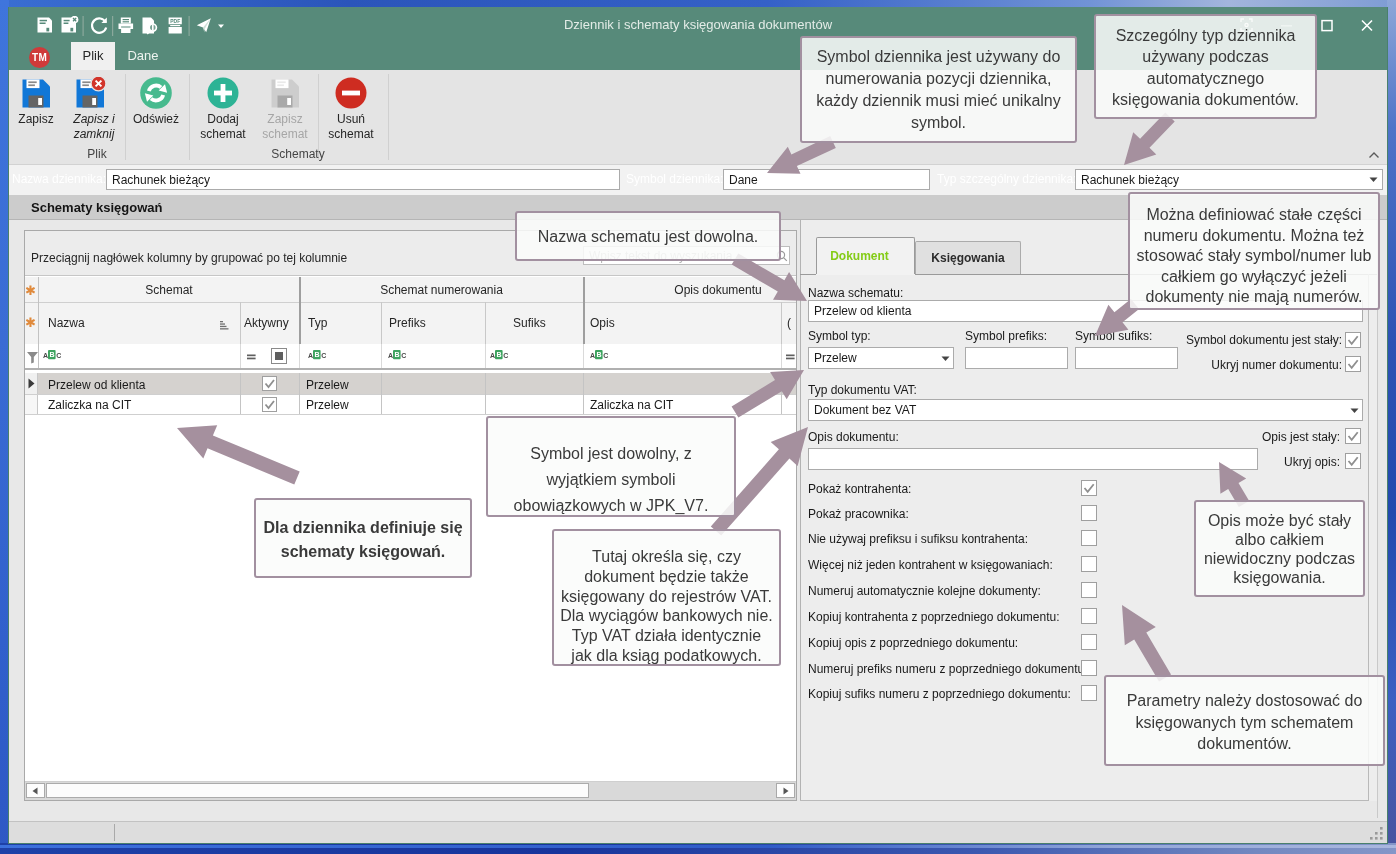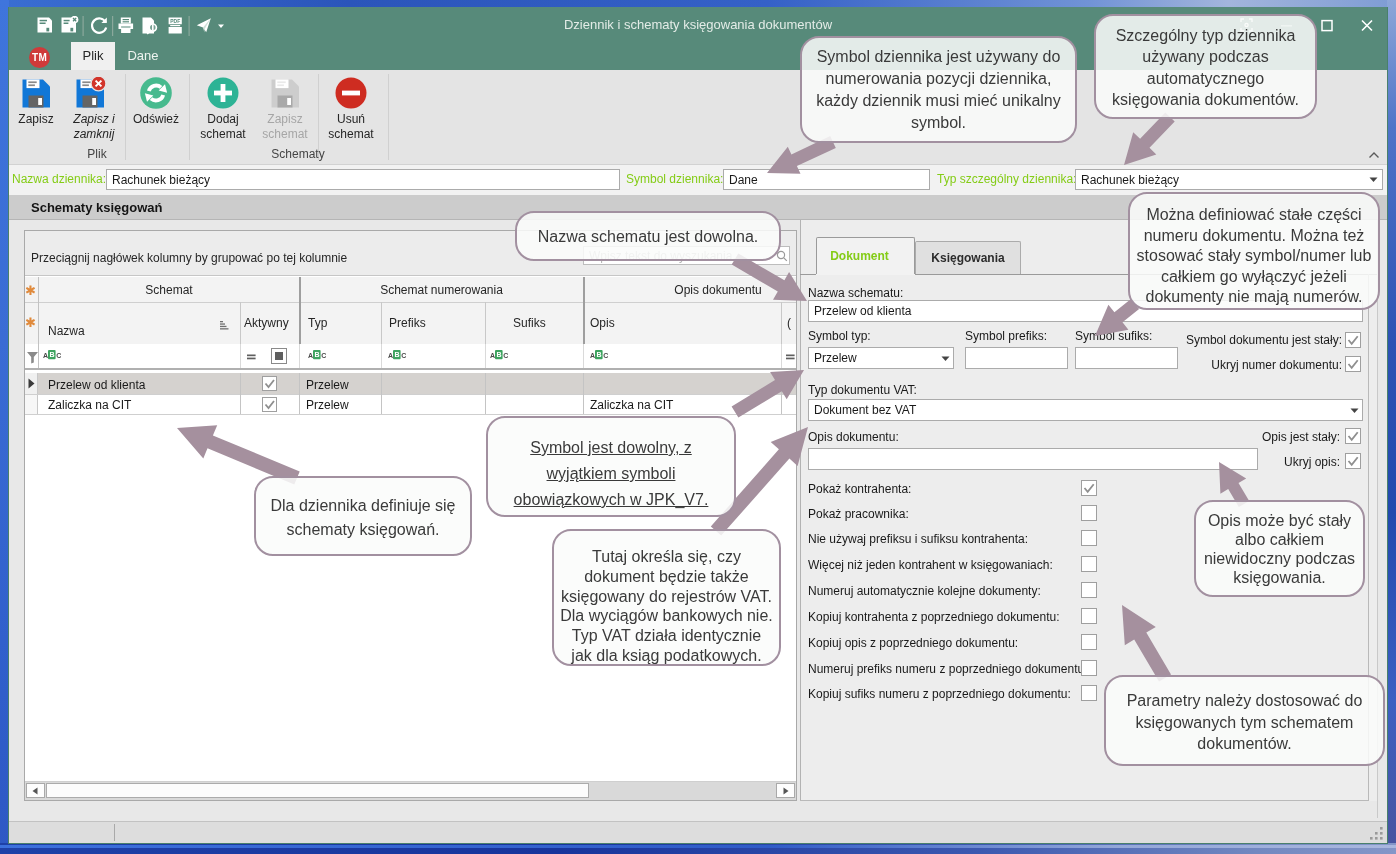--- a/index.html
+++ b/index.html
@@ -20,21 +20,21 @@
 #plikTab{left:71px;top:42px;width:44px;height:28px;background:#f0f0f0;color:#262626;font-size:13px;text-align:center;line-height:28px;}
 #daneTab{left:115px;top:42px;width:56px;height:28px;color:#eef4f0;font-size:13px;text-align:center;line-height:28px;}
 
 #ribbon{left:9px;top:70px;width:1378px;height:95px;background:#e4e4e4;border-bottom:1px solid #d2d2d2;}
 .rlabel{top:112px;font-size:12px;color:#262626;text-align:center;line-height:15px;}
 .rlabel.dis{color:#a6a6a6;}
 .rsep{top:74px;width:1px;height:86px;background:#d0d0d0;}
 .glabel{top:147px;font-size:12px;color:#444;text-align:center;}
 
 #formrow{left:9px;top:165px;width:1378px;height:30px;background:#f2f2f2;}
-.flabel{font-size:12px;color:#84cc16;top:172px;}
+.flabel{font-size:12px;color:#ffffff;top:172px;}
 .tbox{background:#fff;border:1px solid #ababab;font-size:12px;color:#1a1a1a;padding:3px 0 0 5px;}
 
 #secband{left:9px;top:195px;width:1378px;height:25px;background:#cccccc;border-bottom:1px solid #b5b5b5;}
 #secband span{position:absolute;left:22px;top:5px;font-weight:bold;font-size:13px;color:#141414;}
 
 #grid{left:24px;top:230px;width:773px;height:571px;background:#fff;border:1px solid #a9a9a9;}
 #gpanel{left:25px;top:231px;width:771px;height:45px;background:#ececec;border-bottom:1px solid #c6c6c6;}
 #gpanel span{position:absolute;left:6px;top:20px;font-size:12px;color:#262626;}
 #search{left:583px;top:246px;width:207px;height:19px;background:#fff;border:1px solid #bdbdbd;}
 #search span{position:absolute;left:5px;top:2px;font-size:12px;color:#b6b6b6;}
@@ -44,21 +44,21 @@
 .star{color:#e08a3c;font-size:13px;}
 .chk{background:#fff;border:1px solid #9f9f9f;}
 
 #panel{left:800px;top:220px;width:577px;height:581px;background:#ededed;border-left:1px solid #b3b3b3;}
 .ptab{font-size:12px;text-align:center;}
 .plabel{font-size:12px;color:#1a1a1a;}
 .rl{text-align:right;}
 
 #status{left:9px;top:821px;width:1378px;height:22px;background:#dddddd;border-top:1px solid #c2c2c2;}
 
-.co{background:rgba(250,252,250,0.86);border:2px solid #a290a0;border-radius:19px;color:#3a3a3a;font-size:16px;text-align:center;z-index:40;}
+.co{background:rgba(250,252,250,0.86);border:2px solid #a290a0;border-radius:3px;color:#3a3a3a;font-size:16px;text-align:center;z-index:40;}
 .co div{position:absolute;left:0;right:0;}
 svg.ovl{position:absolute;left:0;top:0;z-index:30;pointer-events:none;}
 </style></head>
 <body>
 <div id="deskTop" class="abs"></div>
 <div id="deskLeft" class="abs"></div>
 <div id="deskRight" class="abs"></div>
 <div id="deskBottom" class="abs"></div>
 <div id="deskBotLine" class="abs"></div>
 <div id="win" class="abs"></div>
@@ -235,21 +235,21 @@
 <div class="hdrcell abs" style="left:39px;top:283px;width:260px;text-align:center;">Schemat</div>
 <div class="hdrcell abs" style="left:300px;top:283px;width:283px;text-align:center;">Schemat numerowania</div>
 <div class="hdrcell abs" style="left:583px;top:283px;width:270px;text-align:center;">Opis dokumentu</div>
 
 <div class="abs vline" style="left:240px;top:302px;height:42px;"></div>
 <div class="abs vline" style="left:299px;top:302px;height:42px;background:#9e9e9e;width:2px;"></div>
 <div class="abs vline" style="left:381px;top:302px;height:42px;"></div>
 <div class="abs vline" style="left:485px;top:302px;height:42px;"></div>
 <div class="abs vline" style="left:583px;top:302px;height:42px;background:#9e9e9e;width:2px;"></div>
 <div class="abs vline" style="left:781px;top:302px;height:42px;"></div>
-<div class="hdrcell abs" style="left:48px;top:324px;text-align:center;">Nazwa</div>
+<div class="hdrcell abs" style="left:48px;top:316px;text-align:center;">Nazwa</div>
 <svg class="abs" style="left:220px;top:321px;" width="10" height="9" fill="#6f6f6f">
     <rect x="0" y="0" width="3" height="1.3"></rect>
     <rect x="0" y="2.4" width="5" height="1.3"></rect>
     <rect x="0" y="4.8" width="6.5" height="1.3"></rect>
     <rect x="0" y="7.2" width="8.5" height="1.3"></rect>
   </svg>
 <div class="hdrcell abs" style="left:244px;top:316px;">Aktywny</div>
 <div class="hdrcell abs" style="left:308px;top:316px;">Typ</div>
 <div class="hdrcell abs" style="left:389px;top:316px;">Prefiks</div>
 <div class="hdrcell abs" style="left:513px;top:316px;">Sufiks</div>
@@ -428,25 +428,25 @@
   </div>
 <div class="co abs" style="left:1094px;top:14px;width:223px;height:105px;">
     <div style="top:9px;line-height:21.4px;">Szczególny typ dziennika<br>używany podczas<br>automatycznego<br>księgowania dokumentów.</div>
   </div>
 <div class="co abs" style="left:515px;top:211px;width:266px;height:50px;">
     <div style="top:15px;">Nazwa schematu jest dowolna.</div>
   </div>
 <div class="co abs" style="left:1128px;top:192px;width:252px;height:118px;">
     <div style="top:11px;line-height:20.6px;">Można definiować stałe części<br>numeru dokumentu. Można też<br>stosować stały symbol/numer lub<br>całkiem go wyłączyć jeżeli<br>dokumenty nie mają numerów.</div>
   </div>
-<div class="co abs" style="left:254px;top:476px;width:218px;height:80px;">
+<div class="co abs" style="left:254px;top:498px;width:218px;height:80px;font-weight:bold;">
     <div style="top:16px;line-height:24px;">Dla dziennika definiuje się<br>schematy księgowań.</div>
   </div>
 <div class="co abs" style="left:486px;top:416px;width:250px;height:101px;">
-    <div style="top:17px;line-height:26px;text-decoration:underline;">Symbol jest dowolny, z<br>wyjątkiem symboli<br>obowiązkowych w JPK_V7.</div>
+    <div style="top:23px;line-height:26px;">Symbol jest dowolny, z<br>wyjątkiem symboli<br>obowiązkowych w JPK_V7.</div>
   </div>
 <div class="co abs" style="left:552px;top:529px;width:229px;height:137px;">
     <div style="top:16px;line-height:19.8px;">Tutaj określa się, czy<br>dokument będzie także<br>księgowany do rejestrów VAT.<br>Dla wyciągów bankowych nie.<br>Typ VAT działa identycznie<br>jak dla ksiąg podatkowych.</div>
   </div>
 <div class="co abs" style="left:1194px;top:500px;width:171px;height:97px;">
     <div style="top:10px;line-height:18.9px;">Opis może być stały<br>albo całkiem<br>niewidoczny podczas<br>księgowania.</div>
   </div>
 <div class="co abs" style="left:1104px;top:675px;width:281px;height:91px;">
     <div style="top:13px;line-height:21.7px;">Parametry należy dostosować do<br>księgowanych tym schematem<br>dokumentów.</div>
   </div>

